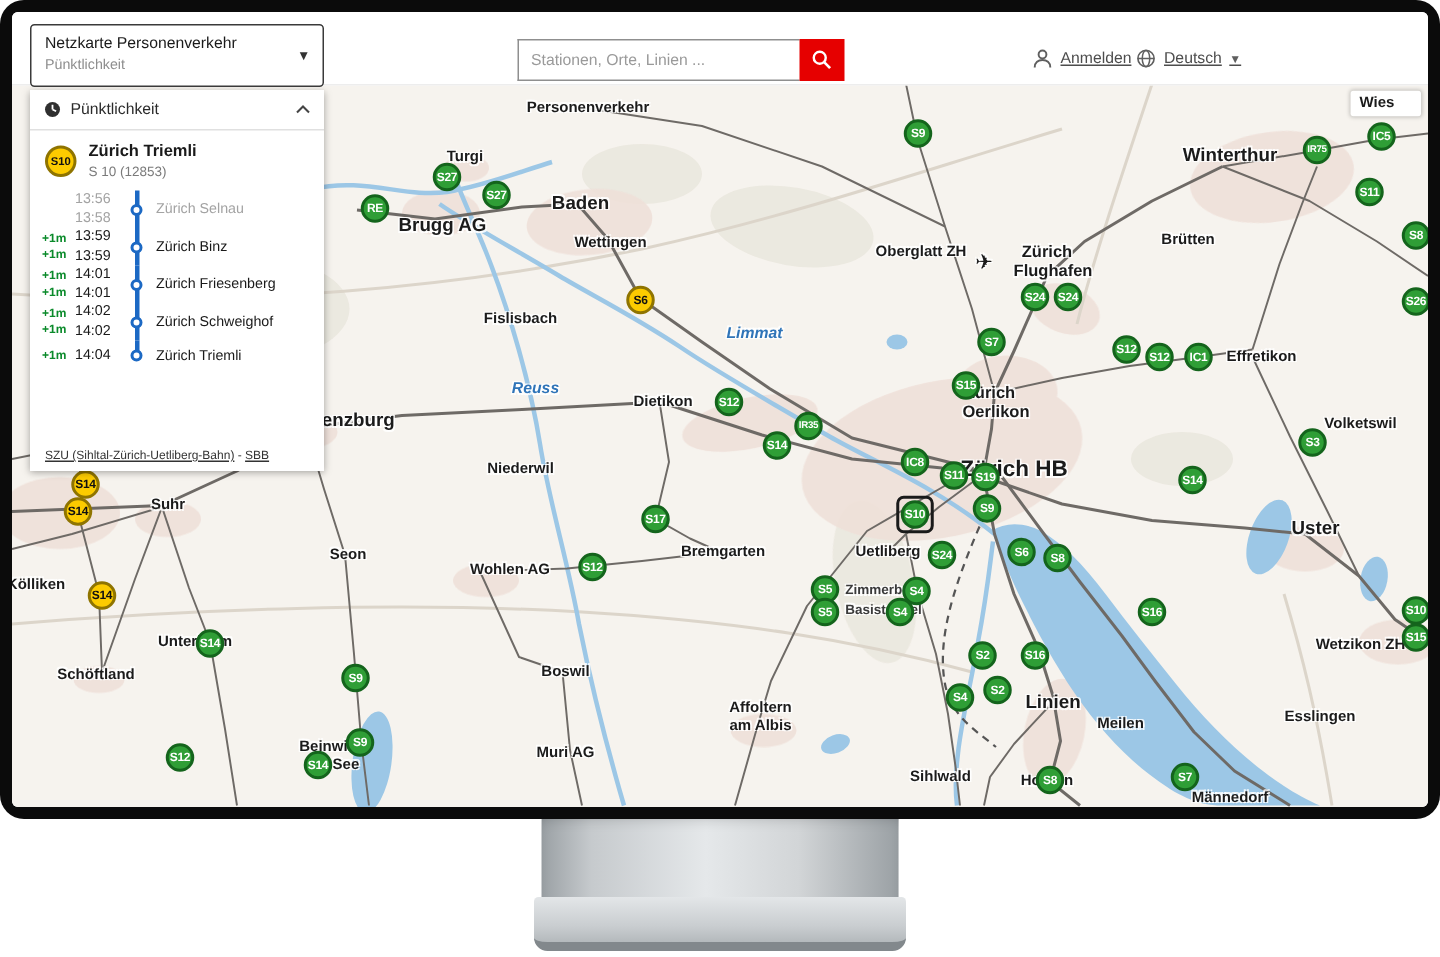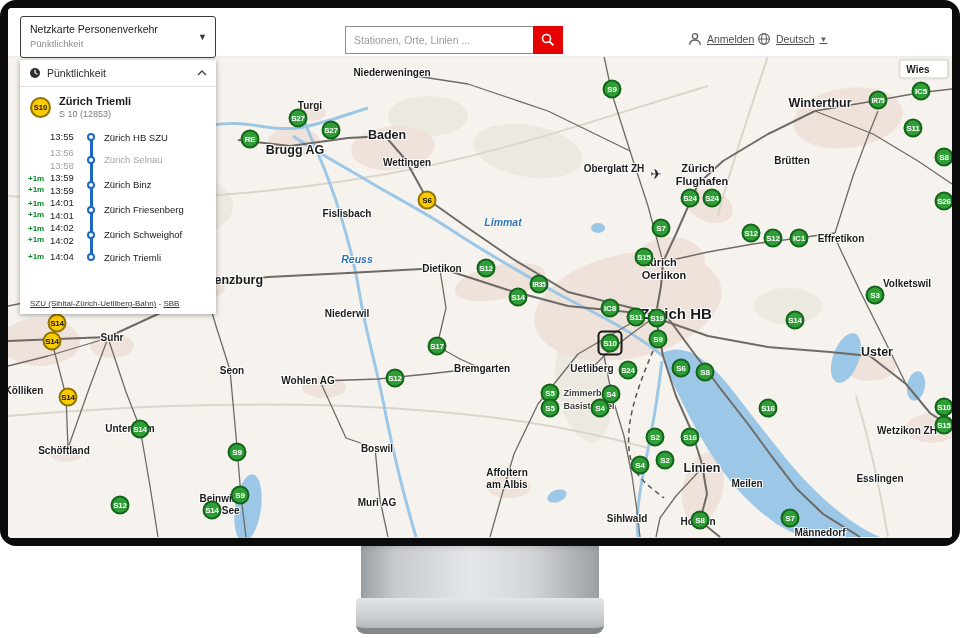--- a/index.html
+++ b/index.html
@@ -188,21 +188,21 @@
             <path d="M312,325 L338,382 L367,392 L372,444 L380,481"></path>
             <path d="M196,230 L208,270 L222,314 L228,380 L233,440 L238,481"></path>
             <path d="M100,282 L82,330 L60,392"></path>
             <path d="M100,282 L118,336 L132,372 L142,430 L150,481"></path>
             <path d="M0,250 L40,242 L48,266 L44,286 L58,340 L60,392"></path>
             <path d="M0,310 L40,300 L100,282"></path>
           </g>
           <path d="M645,295 C630,330 616,368 622,400 C626,422 644,432 656,442" stroke="#555" stroke-width="1.5" stroke-dasharray="5 4" fill="none"></path>
         </svg>
         <div id="map-labels">
-            <div class="lbl town" style="left: 384px; top: 16px;">Niederweningen</div>
+            <div class="lbl town" style="left: 384px; top: 16px;">Personenverkehr</div>
             <div class="lbl boxed" style="left: 916px; top: 13px;">Wies</div>
             <div class="lbl town" style="left: 302px; top: 49px;">Turgi</div>
             <div class="lbl city-md" style="left: 379px; top: 79px;">Baden</div>
             <div class="lbl city-md" style="left: 287px; top: 94px;">Brugg AG</div>
             <div class="lbl town" style="left: 399px; top: 106px;">Wettingen</div>
             <div class="lbl town" style="left: 606px; top: 112px;">Oberglatt ZH</div>
             <div class="lbl plane" style="left: 648px; top: 118px;">✈</div>
             <div class="lbl city-sm" style="left: 690px; top: 112px;">Zürich</div>
             <div class="lbl city-sm" style="left: 694px; top: 125px;">Flughafen</div>
             <div class="lbl city-md" style="left: 812px; top: 47px; text-align: right;">Winterthur</div>
@@ -215,21 +215,21 @@
             <div class="lbl city-sm" style="left: 652px; top: 206px;">Zürich</div>
             <div class="lbl city-sm" style="left: 656px; top: 219px;">Oerlikon</div>
             <div class="lbl town" style="left: 899px; top: 227px;">Volketswil</div>
             <div class="lbl town" style="left: 339px; top: 257px;">Niederwil</div>
             <div class="lbl city-lg" style="left: 668px; top: 257px;">Zürich HB</div>
             <div class="lbl city-md" style="left: 869px; top: 296px;">Uster</div>
             <div class="lbl city-md" style="left: 227px; top: 224px;">Lenzburg</div>
             <div class="lbl town" style="left: 104px; top: 281px;">Suhr</div>
             <div class="lbl town" style="left: 16px; top: 334px;">Kölliken</div>
             <div class="lbl town" style="left: 224px; top: 314px;">Seon</div>
-            <div class="lbl town" style="left: 300px; top: 324px;">Wohlen AG</div>
+            <div class="lbl town" style="left: 332px; top: 324px;">Wohlen AG</div>
             <div class="lbl town" style="left: 474px; top: 312px;">Bremgarten</div>
             <div class="lbl town" style="left: 584px; top: 312px;">Uetliberg</div>
             <div class="lbl tiny" style="left: 583px; top: 337px;">Zimmerberg-</div>
             <div class="lbl tiny" style="left: 581px; top: 350px;">Basistunnel</div>
             <div class="lbl town" style="left: 369px; top: 392px;">Boswil</div>
             <div class="lbl town" style="left: 499px; top: 416px;">Affoltern</div>
             <div class="lbl town" style="left: 499px; top: 428px;">am Albis</div>
             <div class="lbl town" style="left: 369px; top: 446px;">Muri AG</div>
             <div class="lbl town" style="left: 619px; top: 462px;">Sihlwald</div>
             <div class="lbl city-md" style="left: 694px; top: 412px;">Linien</div>
@@ -352,33 +352,20 @@
 
         <div class="train-row">
           <div class="train-badge">S10</div>
           <div>
             <div class="train-name">Zürich Triemli</div>
             <div class="train-sub">S 10 (12853)</div>
           </div>
         </div>
 
         <div id="stops">
-            <div class="stop-row first">
-              <div class="c-delay">
-                <span></span>
-              </div>
-              <div class="c-time">
-                <span>13:55</span>
-              </div>
-              <div class="c-node">
-                <span class="tl bot"></span>
-                <span class="dot"></span>
-              </div>
-              <div class="c-name">Zürich HB SZU</div>
-            </div>
             <div class="stop-row double passed">
               <div class="c-delay">
                 <span></span>
                 <span></span>
               </div>
               <div class="c-time">
                 <span>13:56</span>
                 <span>13:58</span>
               </div>
               <div class="c-node">

